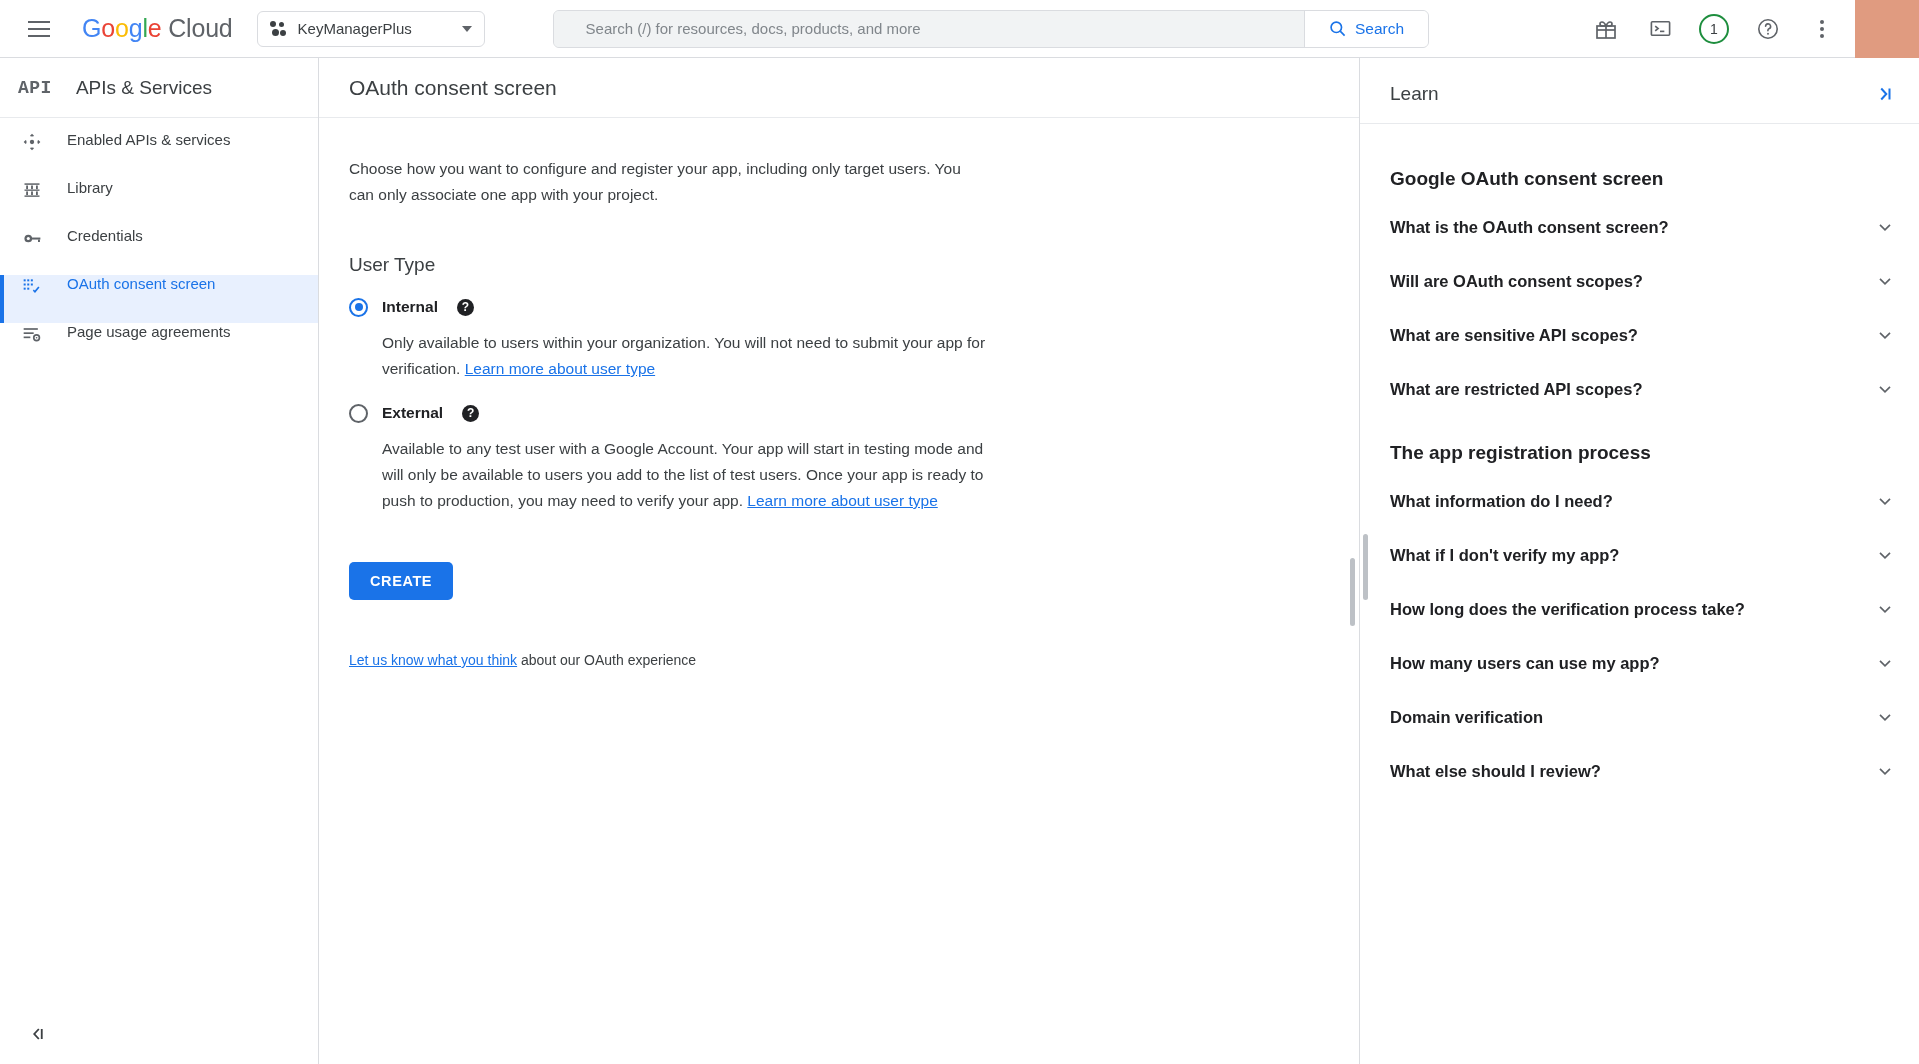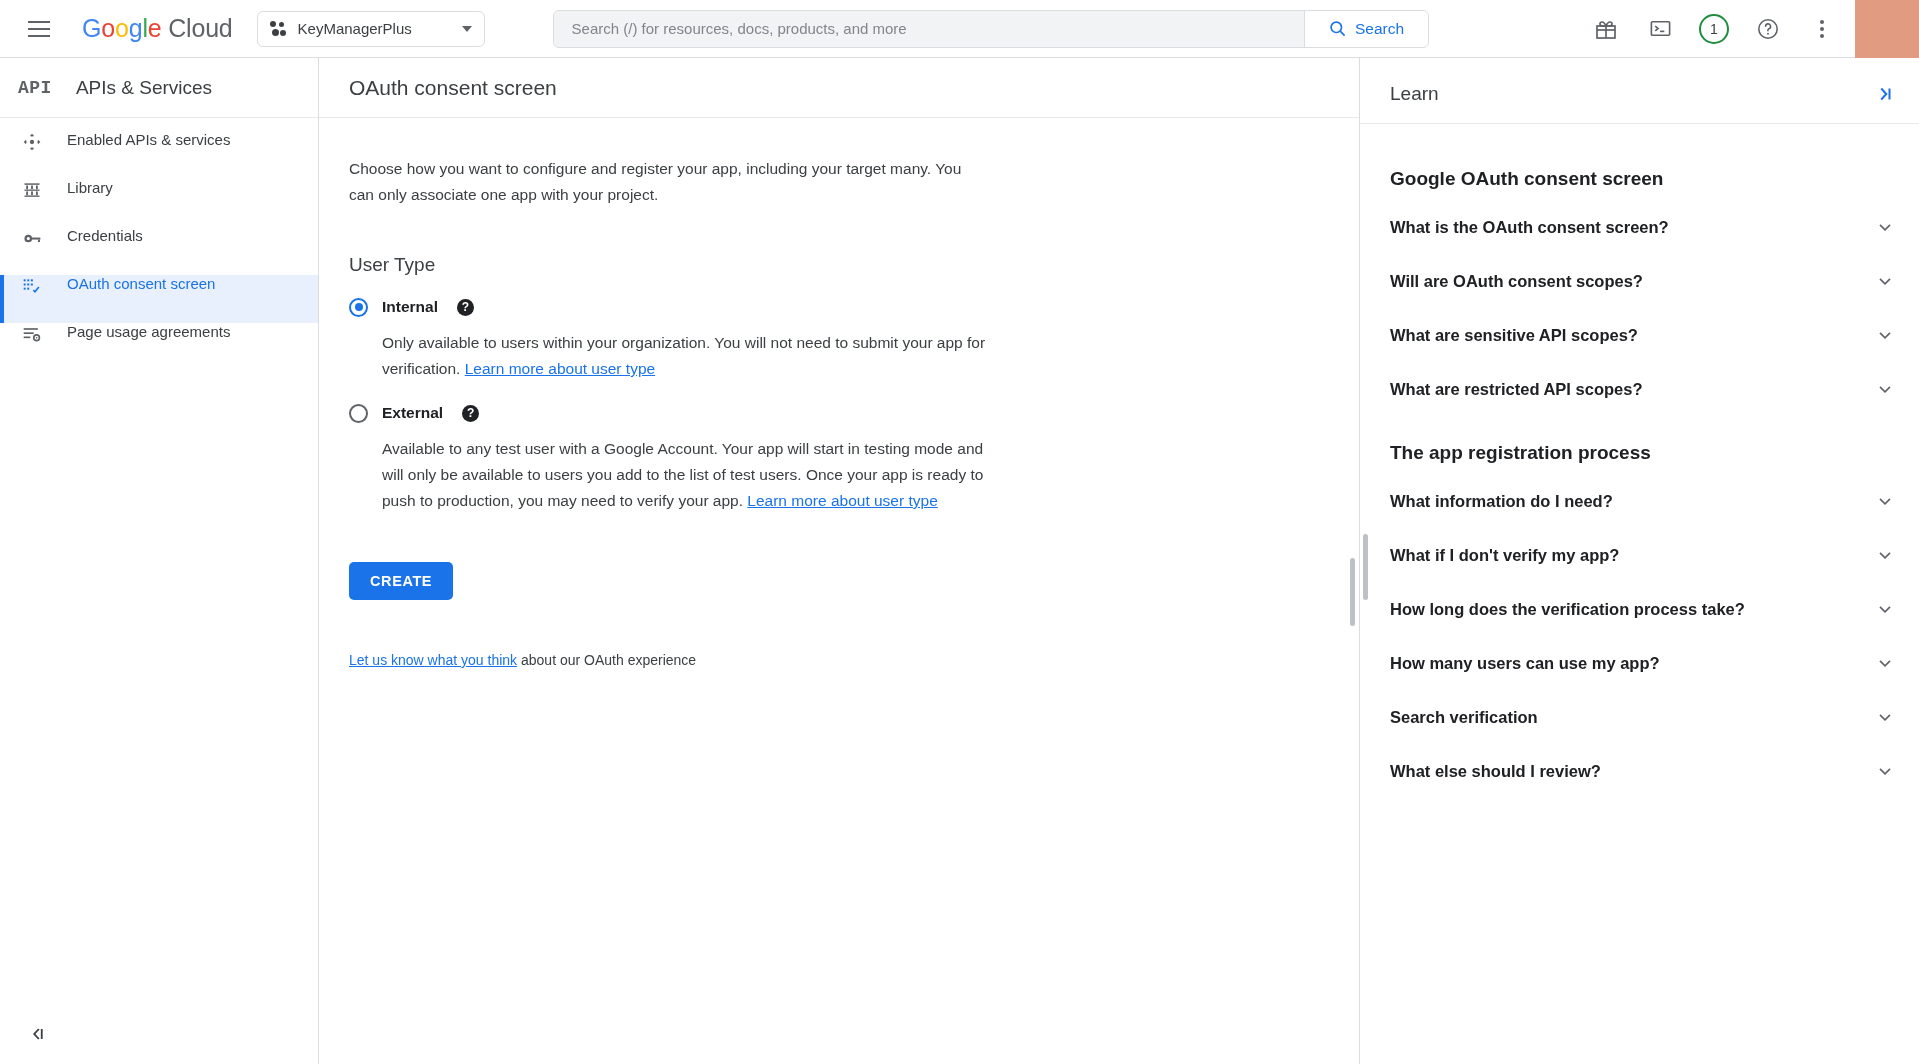--- a/index.html
+++ b/index.html
@@ -42,21 +42,21 @@
   .proj-name { font-size: 15px; color: #3c4043; white-space: nowrap; }
   .caret { width:0;height:0;border-left:5px solid transparent;border-right:5px solid transparent;
            border-top:6px solid #5f6368; margin-left: auto; }
 
   .searchwrap {
     margin-left: 68px; height: 38px; width: 876px;
     display: flex; border: 1px solid #dadce0; border-radius: 6px; overflow: hidden; background: #f1f3f4;
   }
   .searchbox {
     flex: 1; border: none; outline: none; background: #f1f3f4;
-    padding: 0 18px; font-size: 15px; color: #3c4043;
+    padding: 0 32px; font-size: 15px; color: #3c4043;
     font-family: "Liberation Sans", sans-serif;
   }
   .searchbox::placeholder { color: #80868b; }
   .searchbtn {
     width: 124px; background: #fff; border: none; border-left: 1px solid #dadce0;
     display: flex; align-items: center; justify-content: center; gap: 8px;
     color: #1a73e8; font-size: 15.5px; cursor: pointer;
     font-family: "Liberation Sans", sans-serif;
   }
 
@@ -336,21 +336,21 @@
     </svg>
   </div>
 </div>
 
 <div class="main">
   <div class="main-header">
     <span class="main-title">OAuth consent screen</span>
   </div>
 
   <div class="main-body">
-    <div class="intro">Choose how you want to configure and register your app, including your target many. You can only associate one app with your project.</div>
+    <div class="intro">Choose how you want to configure and register your app, including only target users. You can only associate one app with your project.</div>
 
     <div class="section-h">User Type</div>
 
     
     <div class="radio-row">
       <span class="radio checked"></span>
       <span class="radio-label">Internal</span>
       <span class="qmark">?</span>
     </div>
     <div class="radio-desc">
@@ -461,21 +461,21 @@
     <div class="learn-row">
       <span class="learn-row-label">How many users can use my app?</span>
       <span class="chev">
           <svg width="20" height="20" viewBox="0 0 24 24" fill="none" stroke="#5f6368" stroke-width="2">
             <polyline points="6,9.5 12,15.5 18,9.5"></polyline>
           </svg>
         </span>
     </div>
 
     <div class="learn-row">
-      <span class="learn-row-label">Search verification</span>
+      <span class="learn-row-label">Domain verification</span>
       <span class="chev">
           <svg width="20" height="20" viewBox="0 0 24 24" fill="none" stroke="#5f6368" stroke-width="2">
             <polyline points="6,9.5 12,15.5 18,9.5"></polyline>
           </svg>
         </span>
     </div>
 
     <div class="learn-row">
       <span class="learn-row-label">What else should I review?</span>
       <span class="chev">

